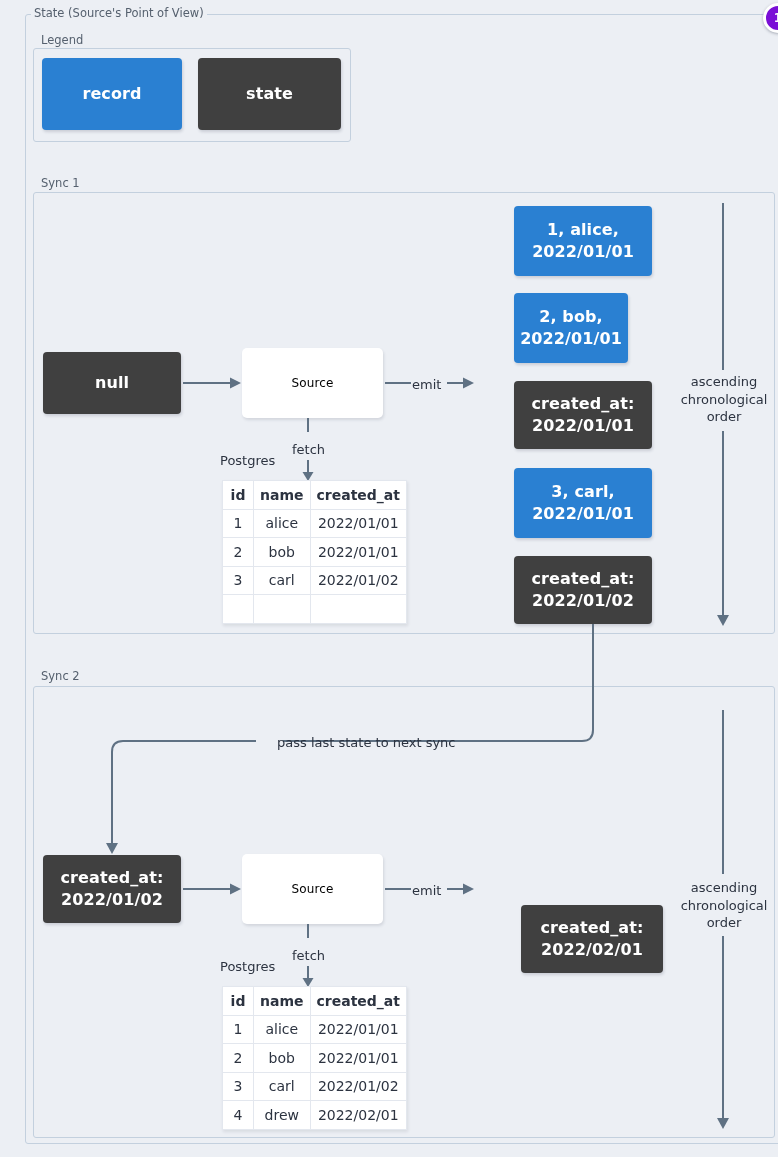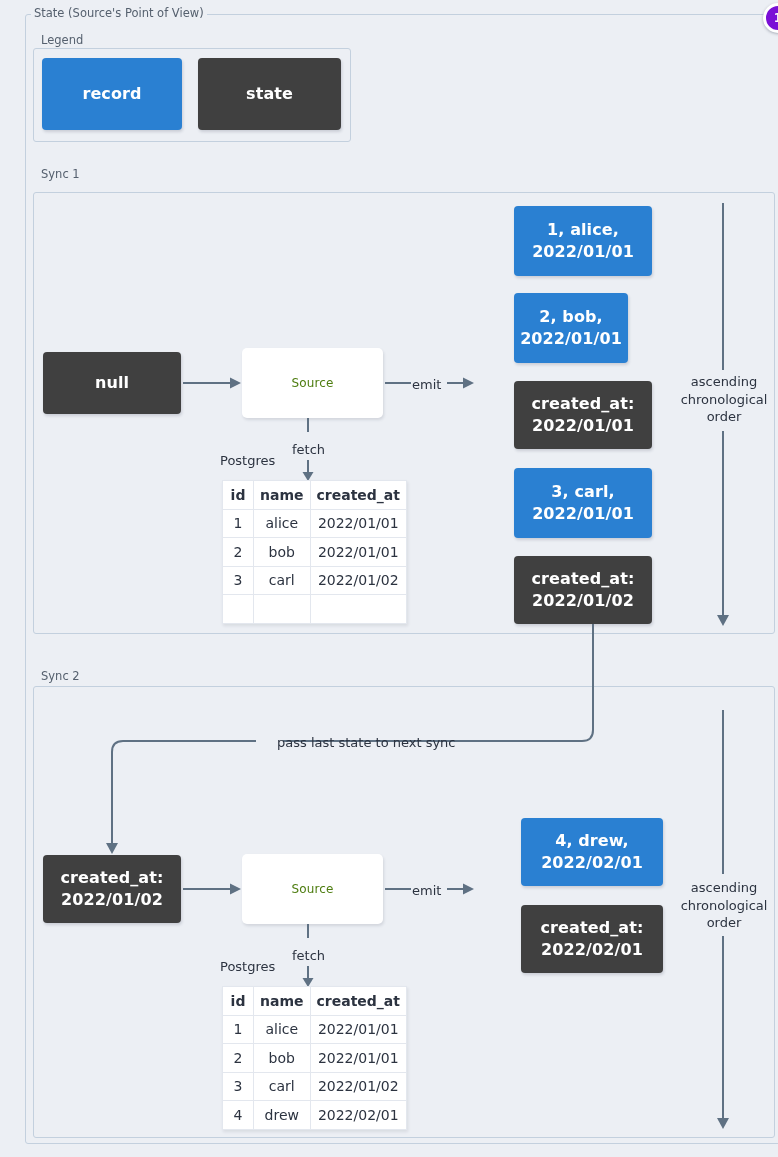--- a/index.html
+++ b/index.html
@@ -51,21 +51,21 @@
     font-weight: bold;
     color: #ffffff;
     line-height: 1.35;
     box-shadow: 1px 2px 3px rgba(40,50,70,0.17);
     letter-spacing: .1px;
   }
   .node.record { background: #2a80d2; }
   .node.state  { background: #404040; }
   .node.plain {
     background: #ffffff;
-    color: #4d7c0f;
+    color: #000000;
     font-weight: normal;
     font-size: 12px;
     box-shadow: 1px 2px 3px rgba(40,50,70,0.13);
     border-radius: 5px;
   }
 
   
   .pg-table {
     position: absolute;
     border-collapse: collapse;
@@ -137,21 +137,21 @@
   <div class="group" style="left:18px; top:48px; width:318px; height:94px;"></div>
   <div class="group-label" style="left:23px; top:35px;">Legend</div>
   <div class="node record" style="left:27px; top:58px; width:140px; height:72px;">
     <span>record</span>
   </div>
   <div class="node state" style="left:183px; top:58px; width:143px; height:72px;">
     <span>state</span>
   </div>
 
   <div class="group" style="left:18px; top:192px; width:742px; height:442px;"></div>
-  <div class="group-label" style="left:23px; top:169px;">Sync 1</div>
+  <div class="group-label" style="left:23px; top:178px;">Sync 1</div>
 
   <div class="node state" style="left:28px; top:352px; width:138px; height:62px;">
     <span>null</span>
   </div>
 
   <div class="node plain" style="left:227px; top:348px; width:141px; height:70px;">
     <span>Source</span>
   </div>
 
   <svg class="conn" style="left:168px; top:373px;" width="62" height="20">
@@ -305,23 +305,20 @@
         <td>2022/01/02</td>
       </tr>
       <tr>
         <td>4</td>
         <td>drew</td>
         <td>2022/02/01</td>
       </tr>
     </tbody>
   </table>
 
-  <div class="node record" style="left:506px; top:818px; width:142px; height:68px;">
-    <span>4, drew, 2022/02/01</span>
-  </div>
   <div class="node state" style="left:506px; top:905px; width:142px; height:68px;">
     <div>
       <div>created_at:</div>
       <div>2022/02/01</div>
     </div>
   </div>
 
   <svg class="conn" style="left:700px; top:710px;" width="18" height="420">
     <line x1="8" y1="0" x2="8" y2="164"></line>
     <line x1="8" y1="226" x2="8" y2="408"></line>

